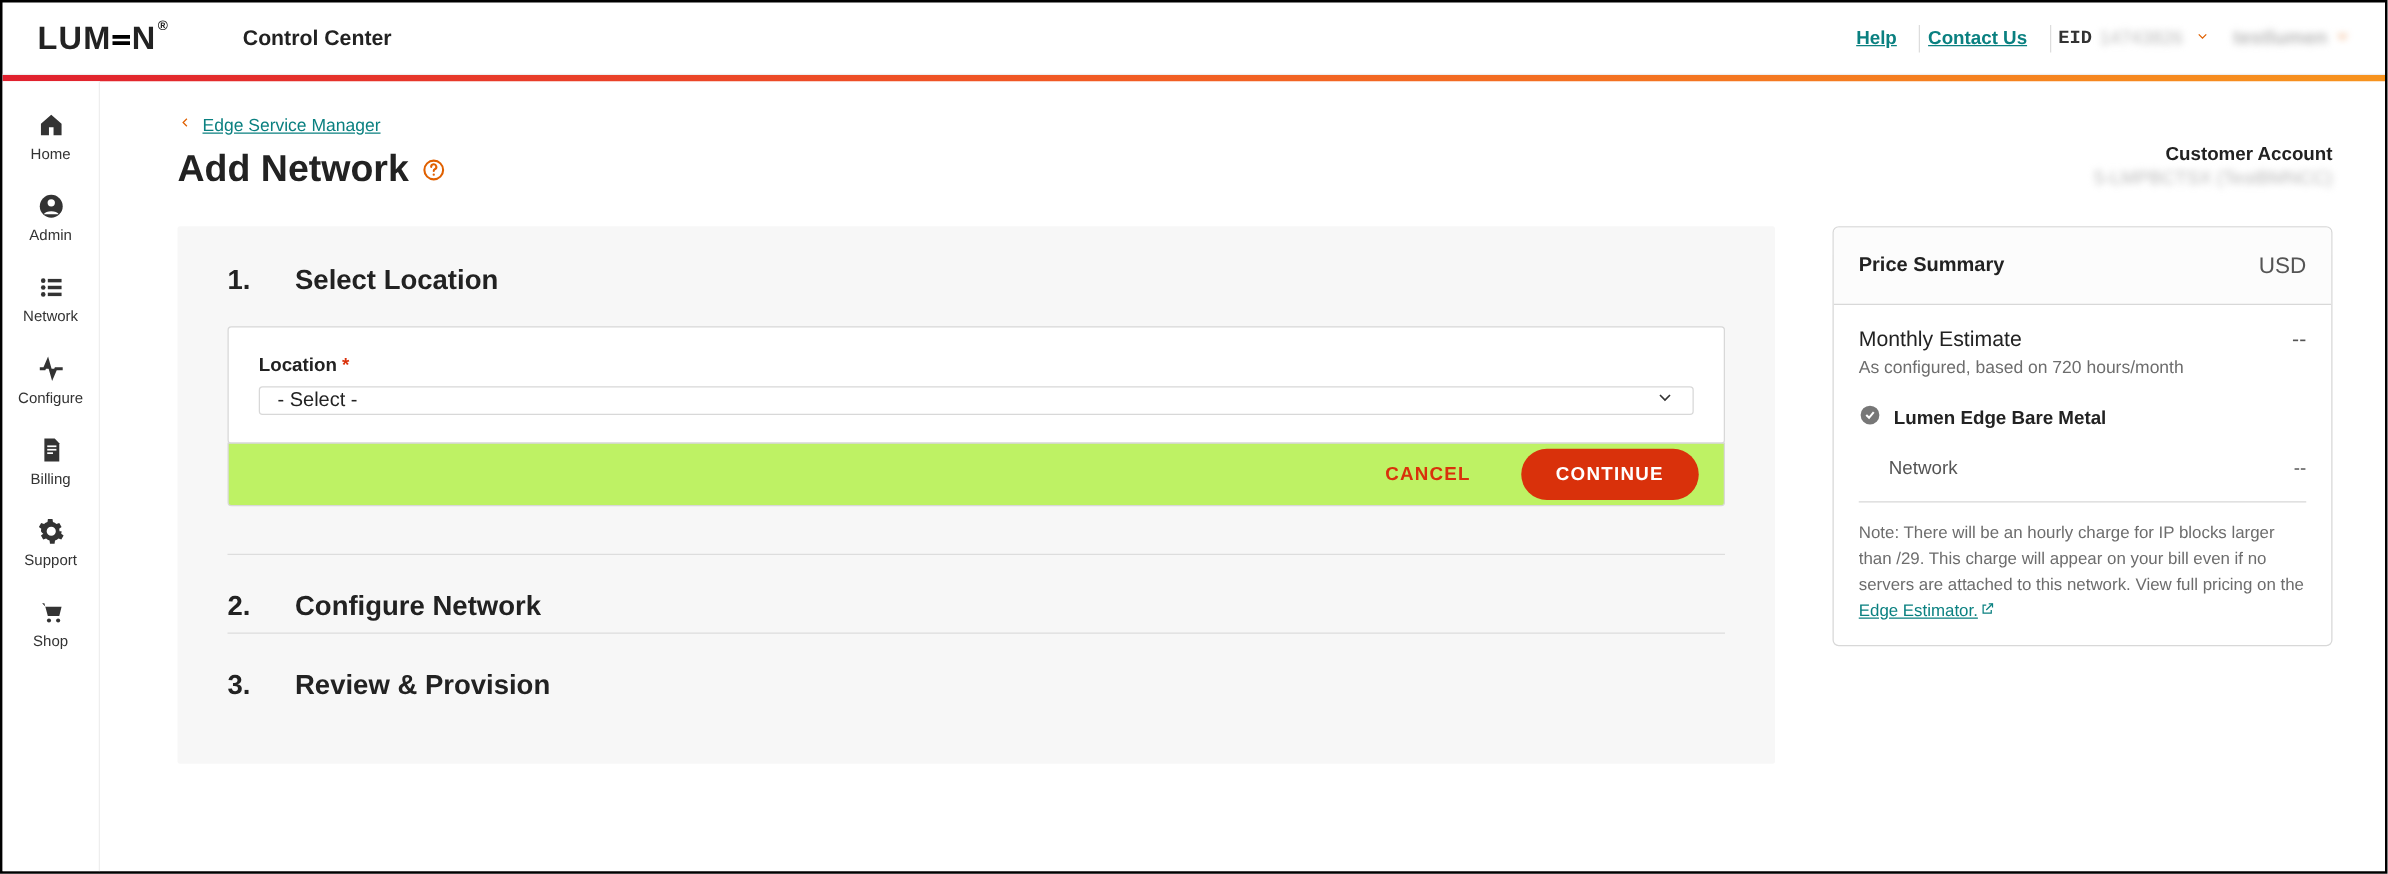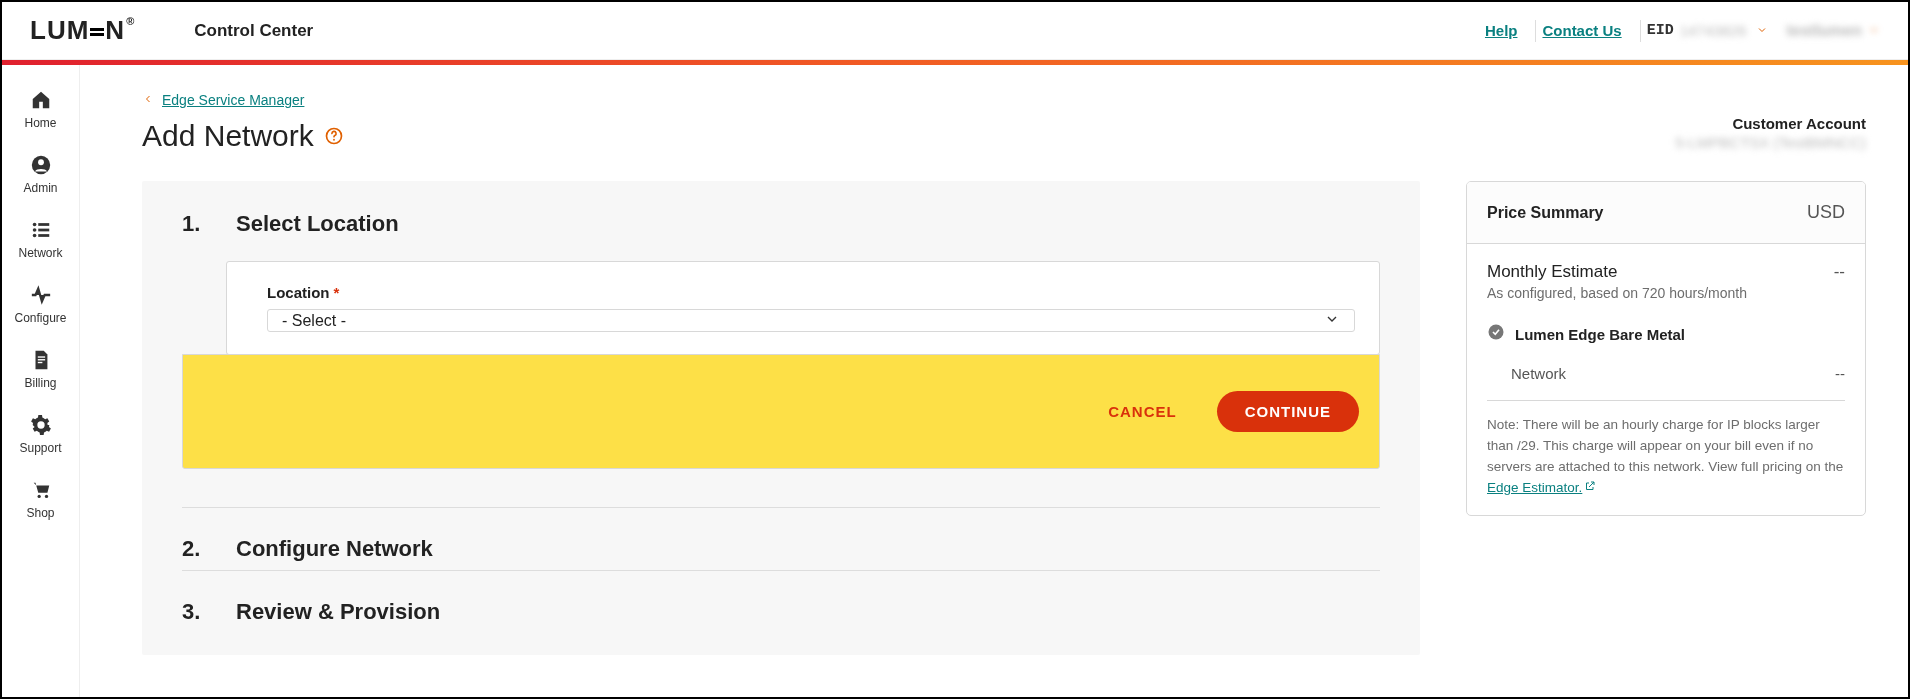--- a/index.html
+++ b/index.html
@@ -51,48 +51,48 @@
   }
   .side-item .icon{margin-bottom:5px;font-size:20px;color:#333;height:22px;display:flex;align-items:center;justify-content:center;}
   .side-item .icon svg{width:22px;height:22px;fill:#333;}
 
   
   .main{flex:1;padding:26px 42px 0 62px;overflow:auto;}
   .breadcrumb{display:flex;align-items:center;gap:8px;margin-bottom:6px;}
   .breadcrumb svg{width:12px;height:12px;stroke:var(--orange);stroke-width:2;fill:none;}
   .breadcrumb a{color:var(--teal);text-decoration:underline;font-size:14px;cursor:pointer;}
   .title-row{display:flex;align-items:flex-start;justify-content:space-between;}
-  .page-title{font-size:30px;font-weight:400;margin:4px 0 0 0;display:flex;align-items:center;gap:10px;}
+  .page-title{font-size:30px;font-weight:700;margin:4px 0 0 0;display:flex;align-items:center;gap:10px;}
   .help-circle{display:inline-flex;align-items:center;justify-content:center;}
   .help-circle svg{width:20px;height:20px;}
   .cust-account{text-align:right;}
   .cust-account-label{font-weight:700;font-size:15px;}
   .cust-account-value{color:#bbb;filter:blur(3px);font-size:15px;margin-top:2px;}
 
   .content-row{display:flex;gap:46px;margin-top:28px;align-items:flex-start;}
   .wizard{flex:1;background:var(--panel);border-radius:2px;padding:30px 40px 30px 40px;min-height:430px;}
   .step-header{display:flex;align-items:center;gap:34px;font-size:22px;font-weight:700;margin-bottom:24px;}
   .step-header.collapsed{font-size:22px;font-weight:700;border-top:1px solid #ddd;padding-top:28px;margin-top:8px;margin-bottom:0;}
   .step-num{min-width:20px;}
 
-  .form-card{background:#fff;border:1px solid var(--border);border-radius:3px;padding:22px 24px 22px 40px;margin-bottom:0;margin-left:44px;}
+  .form-card{background:#fff;border:1px solid var(--border);border-radius:3px;padding:22px 24px 22px 24px;margin-bottom:0;}
   .field-label{font-weight:700;font-size:15px;margin-bottom:8px;}
   .req{color:#d9310b;margin-left:4px;}
   .select{
     width:100%;height:23px;border:1px solid var(--border);border-radius:3px;
     background:#fff;display:flex;align-items:center;justify-content:space-between;
     padding:0 14px;font-size:16px;cursor:pointer;
   }
   .select svg{width:16px;height:16px;stroke:#333;stroke-width:2;fill:none;}
 
   .actions-bar{
-    background:#fde047;border:1px solid var(--border);border-top:1px solid var(--border);
+    background:#bef264;border:1px solid var(--border);border-top:1px solid var(--border);
     border-radius:0 0 3px 3px;margin-top:-1px;
     display:flex;justify-content:flex-end;align-items:center;gap:24px;
-    padding:36px 20px;
+    padding:4px 20px;
   }
   .btn-cancel{
     color:var(--red);font-weight:800;letter-spacing:1px;font-size:15px;
     background:none;border:none;cursor:pointer;padding:10px 16px;
   }
   .btn-continue{
     background:var(--red);color:#fff;font-weight:800;letter-spacing:1px;font-size:15px;
     border:none;border-radius:22px;padding:12px 28px;cursor:pointer;
   }
 

